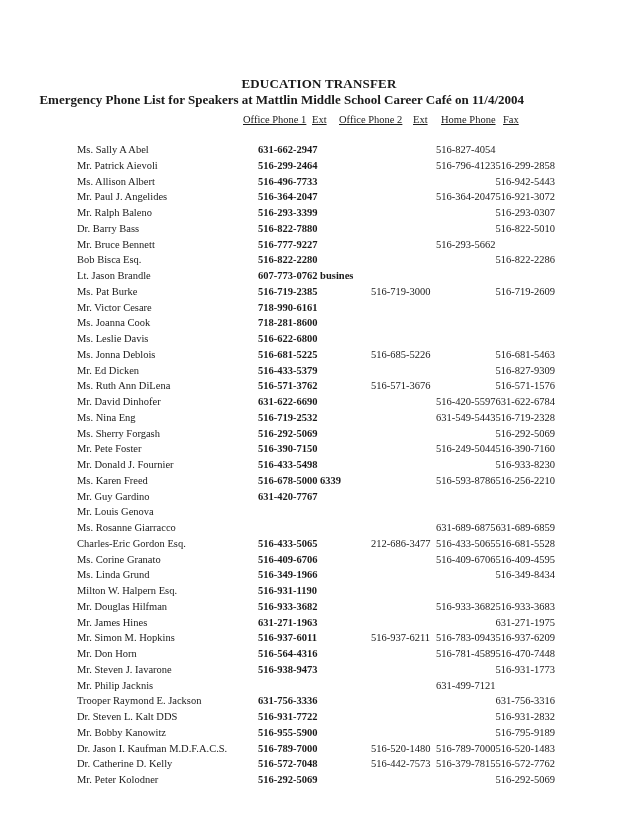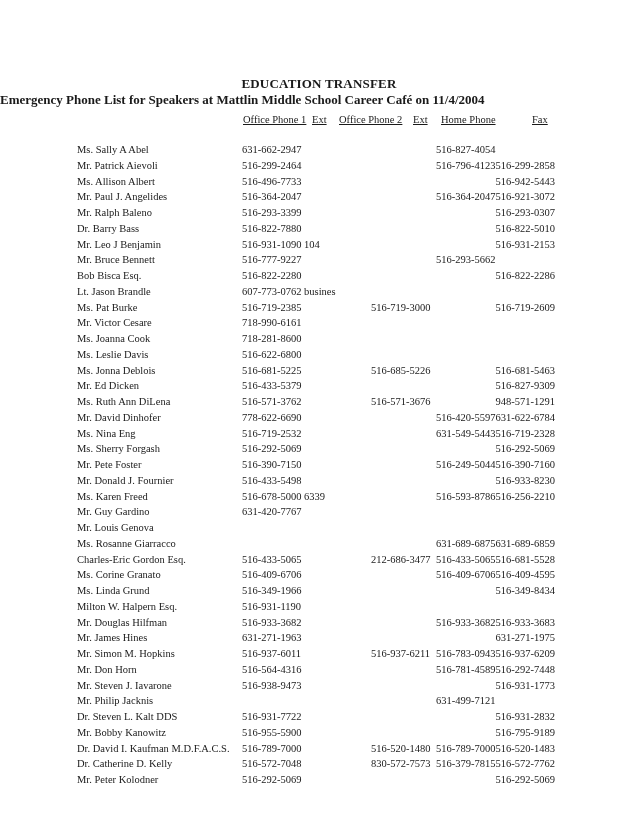--- a/index.html
+++ b/index.html
@@ -1,44 +1,44 @@
 <!DOCTYPE html>
 <html><head>
 <meta charset="utf-8">
 <style>
   html, body { margin: 0; padding: 0; background: #ffffff; }
   body { width: 638px; height: 825px; position: relative; overflow: hidden;
          font-family: "Liberation Serif", "DejaVu Serif", serif; color: #1a1a1a; }
   .title1 { position: absolute; top: 76px; left: 0; width: 638px; text-align: center;
             font-weight: bold; font-size: 13px; letter-spacing: 0.2px; }
-  .title2 { position: absolute; top: 92px; left: 0; width: 524px; text-align: left;
+  .title2 { position: absolute; top: 92px; left: 0; width: 524px; text-align: right;
             font-weight: bold; font-size: 13px; }
   .hdr { position: absolute; top: 114px; font-size: 10.5px; text-decoration: underline; white-space: nowrap; }
   .rows { position: absolute; top: 144px; left: 0; width: 638px; }
   .row { position: relative; height: 15.75px; font-size: 10.5px; white-space: nowrap; }
   .row span { position: absolute; top: 0; }
   .c-name { left: 77px; }
-  .c-op1 { left: 242px; }
+  .c-op1 { left: 258px; font-weight: bold; }
   .c-op2 { left: 339px; margin-left: 32px; }
   .c-home { left: 436px; }
   .c-fax { right: 83px; text-align: right; }
 </style>
 </head>
 <body>
 
 <div class="title1">EDUCATION TRANSFER</div>
 <div class="title2">Emergency Phone List for Speakers at Mattlin Middle School Career Café on 11/4/2004</div>
 
 <div>
   <span class="hdr" style="left:243px">Office Phone 1</span>
   <span class="hdr" style="left:312px">Ext</span>
   <span class="hdr" style="left:339px">Office Phone 2</span>
   <span class="hdr" style="left:413px">Ext</span>
   <span class="hdr" style="left:441px">Home Phone</span>
-  <span class="hdr" style="left:532px">Fax</span>
+  <span class="hdr" style="left:503px">Fax</span>
 </div>
 
 <div class="rows" id="rows">
     <div class="row">
       <span class="c-name">Ms. Sally A Abel</span>
       <span class="c-op1">631-662-2947</span>
       <span class="c-op2"></span>
       <span class="c-home">516-827-4054</span>
       <span class="c-fax"></span>
     </div>
@@ -71,27 +71,20 @@
       <span class="c-fax">516-293-0307</span>
     </div>
     <div class="row">
       <span class="c-name">Dr. Barry   Bass</span>
       <span class="c-op1">516-822-7880</span>
       <span class="c-op2"></span>
       <span class="c-home"></span>
       <span class="c-fax">516-822-5010</span>
     </div>
     <div class="row">
-      <span class="c-name">Mr. Leo J Benjamin</span>
-      <span class="c-op1">516-931-1090 104</span>
-      <span class="c-op2"></span>
-      <span class="c-home"></span>
-      <span class="c-fax">516-931-2153</span>
-    </div>
-    <div class="row">
       <span class="c-name">Mr. Bruce  Bennett</span>
       <span class="c-op1">516-777-9227</span>
       <span class="c-op2"></span>
       <span class="c-home">516-293-5662</span>
       <span class="c-fax"></span>
     </div>
     <div class="row">
       <span class="c-name"> Bob  Bisca Esq.</span>
       <span class="c-op1">516-822-2280</span>
       <span class="c-op2"></span>
@@ -145,25 +138,25 @@
       <span class="c-op1">516-433-5379</span>
       <span class="c-op2"></span>
       <span class="c-home"></span>
       <span class="c-fax">516-827-9309</span>
     </div>
     <div class="row">
       <span class="c-name">Ms. Ruth Ann DiLena</span>
       <span class="c-op1">516-571-3762</span>
       <span class="c-op2">516-571-3676</span>
       <span class="c-home"></span>
-      <span class="c-fax">948-571-1291</span>
+      <span class="c-fax">516-571-1576</span>
     </div>
     <div class="row">
       <span class="c-name">Mr. David  Dinhofer</span>
-      <span class="c-op1">778-622-6690</span>
+      <span class="c-op1">631-622-6690</span>
       <span class="c-op2"></span>
       <span class="c-home">516-420-5597</span>
       <span class="c-fax">631-622-6784</span>
     </div>
     <div class="row">
       <span class="c-name">Ms. Nina  Eng</span>
       <span class="c-op1">516-719-2532</span>
       <span class="c-op2"></span>
       <span class="c-home">631-549-5443</span>
       <span class="c-fax">516-719-2328</span>
@@ -264,61 +257,68 @@
       <span class="c-op1">516-937-6011</span>
       <span class="c-op2">516-937-6211</span>
       <span class="c-home">516-783-0943</span>
       <span class="c-fax">516-937-6209</span>
     </div>
     <div class="row">
       <span class="c-name">Mr. Don  Horn</span>
       <span class="c-op1">516-564-4316</span>
       <span class="c-op2"></span>
       <span class="c-home">516-781-4589</span>
-      <span class="c-fax">516-292-7448</span>
+      <span class="c-fax">516-470-7448</span>
     </div>
     <div class="row">
       <span class="c-name">Mr. Steven J. Iavarone</span>
       <span class="c-op1">516-938-9473</span>
       <span class="c-op2"></span>
       <span class="c-home"></span>
       <span class="c-fax">516-931-1773</span>
     </div>
     <div class="row">
       <span class="c-name">Mr. Philip  Jacknis</span>
       <span class="c-op1"></span>
       <span class="c-op2"></span>
       <span class="c-home">631-499-7121</span>
       <span class="c-fax"></span>
     </div>
     <div class="row">
+      <span class="c-name">Trooper Raymond E. Jackson</span>
+      <span class="c-op1">631-756-3336</span>
+      <span class="c-op2"></span>
+      <span class="c-home"></span>
+      <span class="c-fax">631-756-3316</span>
+    </div>
+    <div class="row">
       <span class="c-name">Dr. Steven L. Kalt DDS</span>
       <span class="c-op1">516-931-7722</span>
       <span class="c-op2"></span>
       <span class="c-home"></span>
       <span class="c-fax">516-931-2832</span>
     </div>
     <div class="row">
       <span class="c-name">Mr. Bobby  Kanowitz</span>
       <span class="c-op1">516-955-5900</span>
       <span class="c-op2"></span>
       <span class="c-home"></span>
       <span class="c-fax">516-795-9189</span>
     </div>
     <div class="row">
-      <span class="c-name">Dr. David I. Kaufman M.D.F.A.C.S.</span>
+      <span class="c-name">Dr. Jason I. Kaufman M.D.F.A.C.S.</span>
       <span class="c-op1">516-789-7000</span>
       <span class="c-op2">516-520-1480</span>
       <span class="c-home">516-789-7000</span>
       <span class="c-fax">516-520-1483</span>
     </div>
     <div class="row">
       <span class="c-name">Dr. Catherine D. Kelly</span>
       <span class="c-op1">516-572-7048</span>
-      <span class="c-op2">830-572-7573</span>
+      <span class="c-op2">516-442-7573</span>
       <span class="c-home">516-379-7815</span>
       <span class="c-fax">516-572-7762</span>
     </div>
     <div class="row">
       <span class="c-name">Mr. Peter  Kolodner</span>
       <span class="c-op1">516-292-5069</span>
       <span class="c-op2"></span>
       <span class="c-home"></span>
       <span class="c-fax">516-292-5069</span>
     </div>

